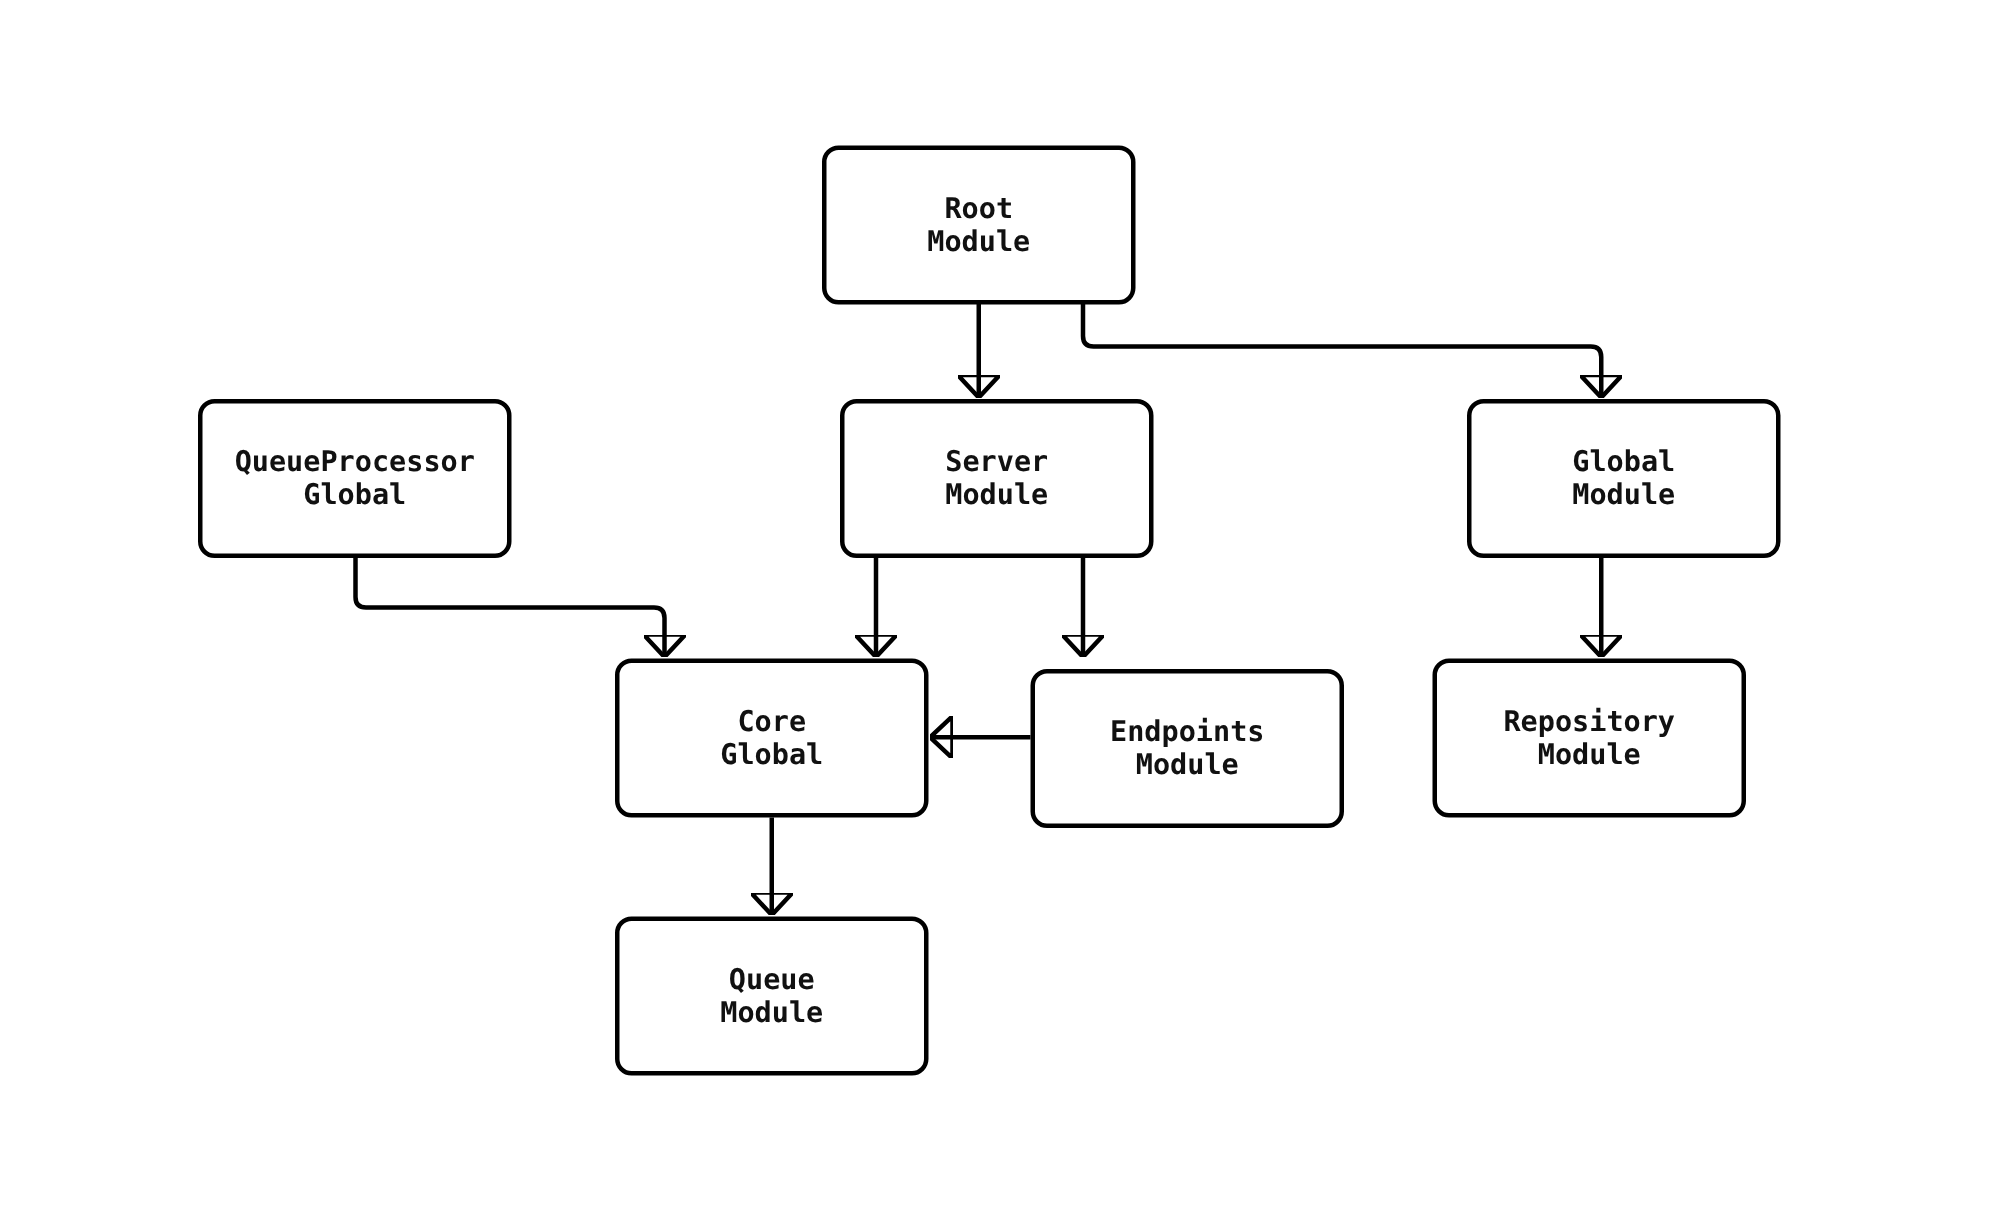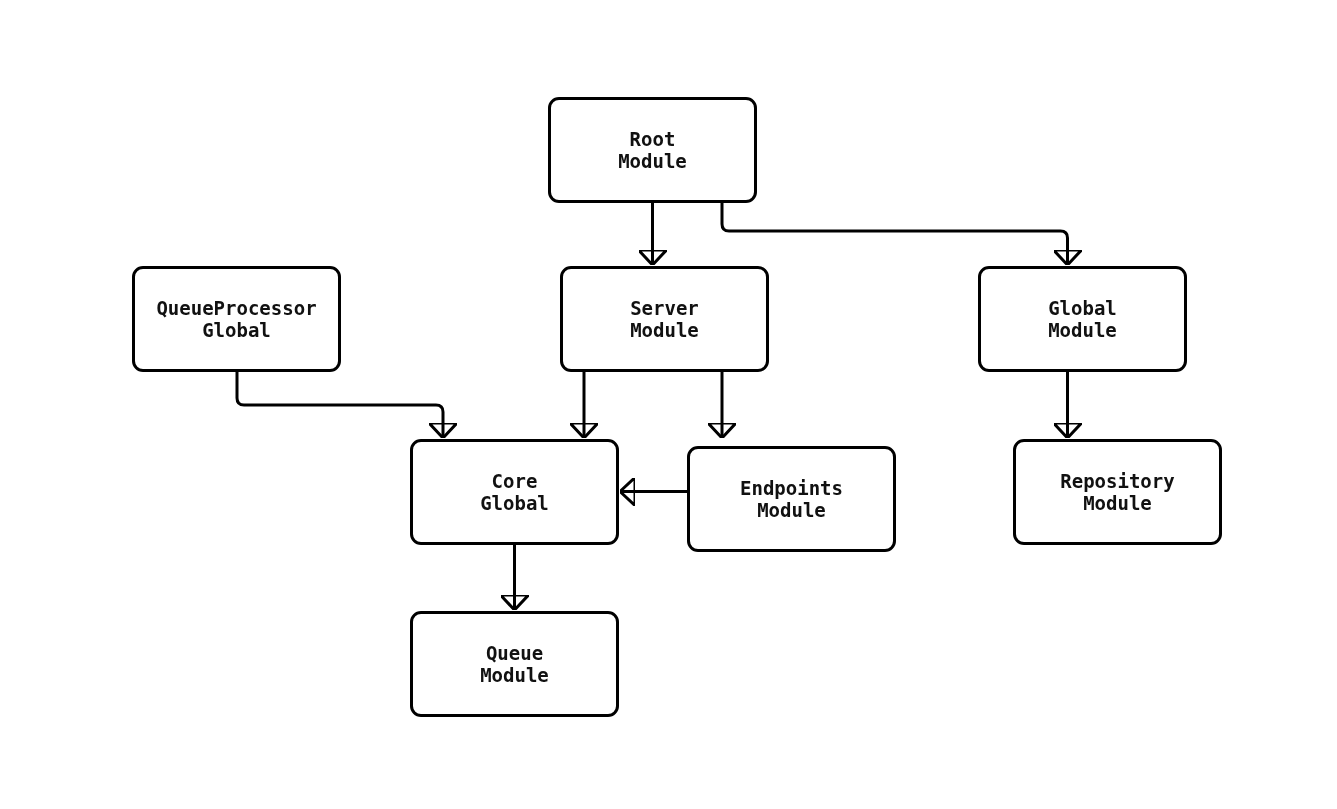--- a/index.html
+++ b/index.html
@@ -46,21 +46,21 @@
     color: #111111;
     text-align: center;
     white-space: pre-line;
   }
   .n-root          { left: 548px;  top: 97px;  }
   .n-server        { left: 548px;  top: 266px; margin-left: 12px; }
   .n-global        { left: 963px;  top: 266px; margin-left: 15px; }
   .n-queueprocessor{ left: 132px;  top: 266px; }
   .n-core          { left: 410px;  top: 439px; }
   .n-endpoints     { left: 687px;  top: 446px; }
-  .n-repository    { left: 1013px;  top: 439px; }
+  .n-repository    { left: 955px;  top: 439px; }
   .n-queue         { left: 410px;  top: 611px; align-items: center; }
 </style>
 </head>
 <body>
 
 <div class="canvas">
 
   <svg class="edges" viewBox="0 0 1337 809" xmlns="http://www.w3.org/2000/svg">
     <defs>
       <marker id="arrowhead" markerUnits="userSpaceOnUse" viewBox="0 0 15 28" refX="15" refY="14" markerWidth="15" markerHeight="28" orient="auto">

